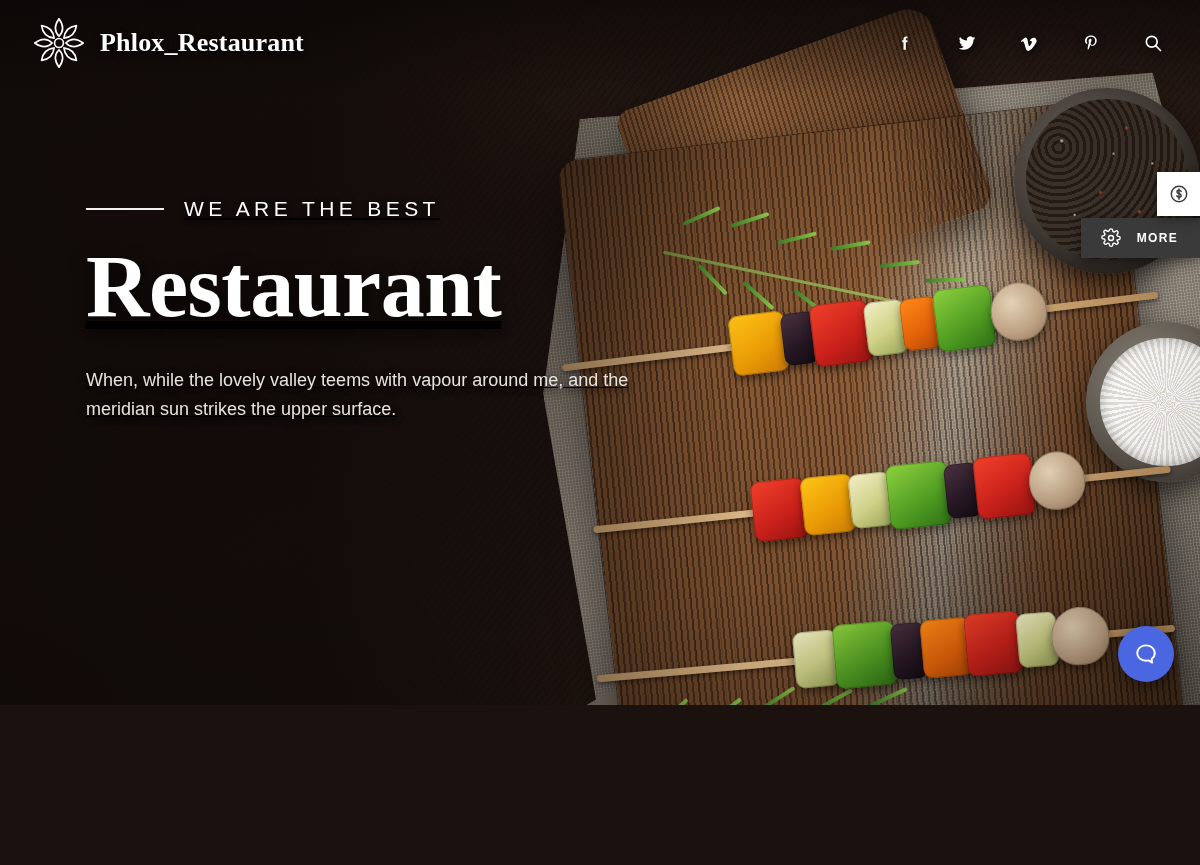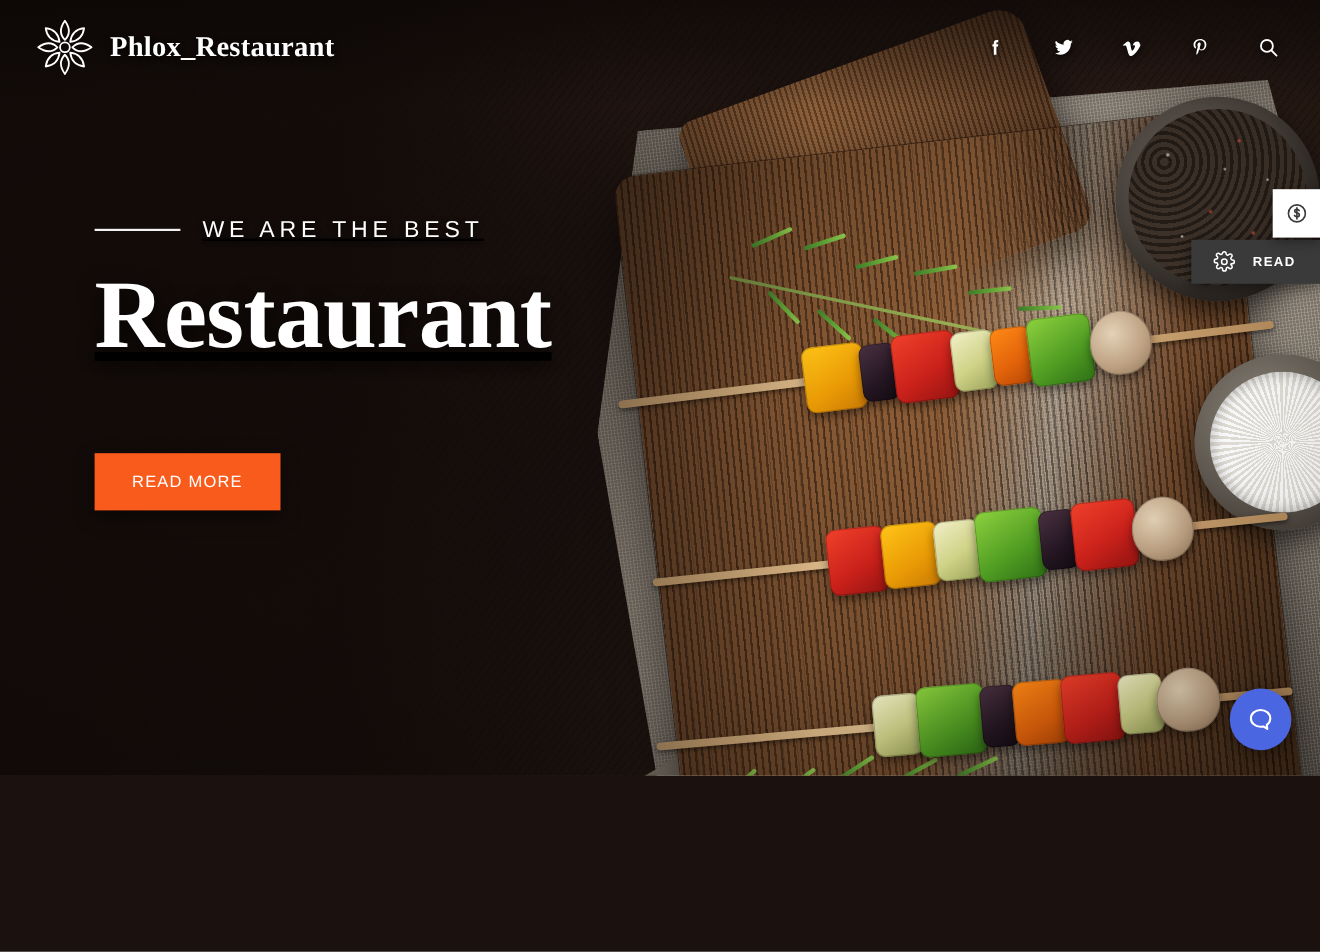--- a/index.html
+++ b/index.html
@@ -424,38 +424,38 @@
   <div class="hero">
     <div class="eyebrow">
       <span class="rule"></span>
       <span class="txt">WE ARE THE BEST</span>
     </div>
 
     <h1 class="headline">
       <span class="l2">Restaurant</span>
     </h1>
 
-
-    <button class="cta">READ MORE</button>
+    <p class="sub">When, while the lovely valley teems with vapour around me, and the meridian sun strikes the upper surface.</p>
+
   </div>
 
   <div class="tab-pricing">
     <svg width="22" height="22" viewBox="0 0 24 24" fill="none" stroke="#3a3a3a" stroke-width="1.6">
       <circle cx="12" cy="12" r="8.4"></circle>
       <path d="M14.3 9.2c-.4-.8-1.3-1.2-2.3-1.2-1.3 0-2.2.7-2.2 1.7 0 1 .8 1.5 2.2 1.8 1.5.3 2.4.9 2.4 2 0 1.1-1 1.8-2.4 1.8-1.1 0-2-.4-2.4-1.3" stroke-linecap="round"></path>
       <line x1="12" y1="6.4" x2="12" y2="17.6" stroke-linecap="round"></line>
     </svg>
   </div>
 
   <div class="tab-demos">
     <svg width="20" height="20" viewBox="0 0 24 24" fill="none" stroke="#ffffff" stroke-width="1.7">
       <circle cx="12" cy="12" r="3"></circle>
       <path d="M19.4 14a1.6 1.6 0 0 0 .3 1.8l.1.1a2 2 0 1 1-2.8 2.8l-.1-.1a1.6 1.6 0 0 0-1.8-.3 1.6 1.6 0 0 0-1 1.5v.2a2 2 0 1 1-4 0v-.1a1.6 1.6 0 0 0-1-1.5 1.6 1.6 0 0 0-1.8.3l-.1.1a2 2 0 1 1-2.8-2.8l.1-.1a1.6 1.6 0 0 0 .3-1.8 1.6 1.6 0 0 0-1.5-1H3a2 2 0 1 1 0-4h.1a1.6 1.6 0 0 0 1.5-1 1.6 1.6 0 0 0-.3-1.8l-.1-.1a2 2 0 1 1 2.8-2.8l.1.1a1.6 1.6 0 0 0 1.8.3H9a1.6 1.6 0 0 0 1-1.5V3a2 2 0 1 1 4 0v.1a1.6 1.6 0 0 0 1 1.5 1.6 1.6 0 0 0 1.8-.3l.1-.1a2 2 0 1 1 2.8 2.8l-.1.1a1.6 1.6 0 0 0-.3 1.8V9a1.6 1.6 0 0 0 1.5 1h.2a2 2 0 1 1 0 4h-.1a1.6 1.6 0 0 0-1.5 1z"></path>
     </svg>
-    <span class="lbl">READ</span>
+    <span class="lbl">MORE</span>
   </div>
 
   <div class="chat">
     <svg width="28" height="28" viewBox="0 0 28 28" fill="none" stroke="#ffffff" stroke-width="1.9" stroke-linejoin="round">
       <path d="M14 5.4c-4.9 0-8.8 3.4-8.8 7.7 0 4.2 3.9 7.6 8.8 7.6.9 0 1.7-.1 2.5-.3l3.6 2.2-.5-3.6c1.9-1.4 3.2-3.5 3.2-5.9 0-4.3-3.9-7.7-8.8-7.7z"></path>
     </svg>
   </div>
 
 </div>
 

